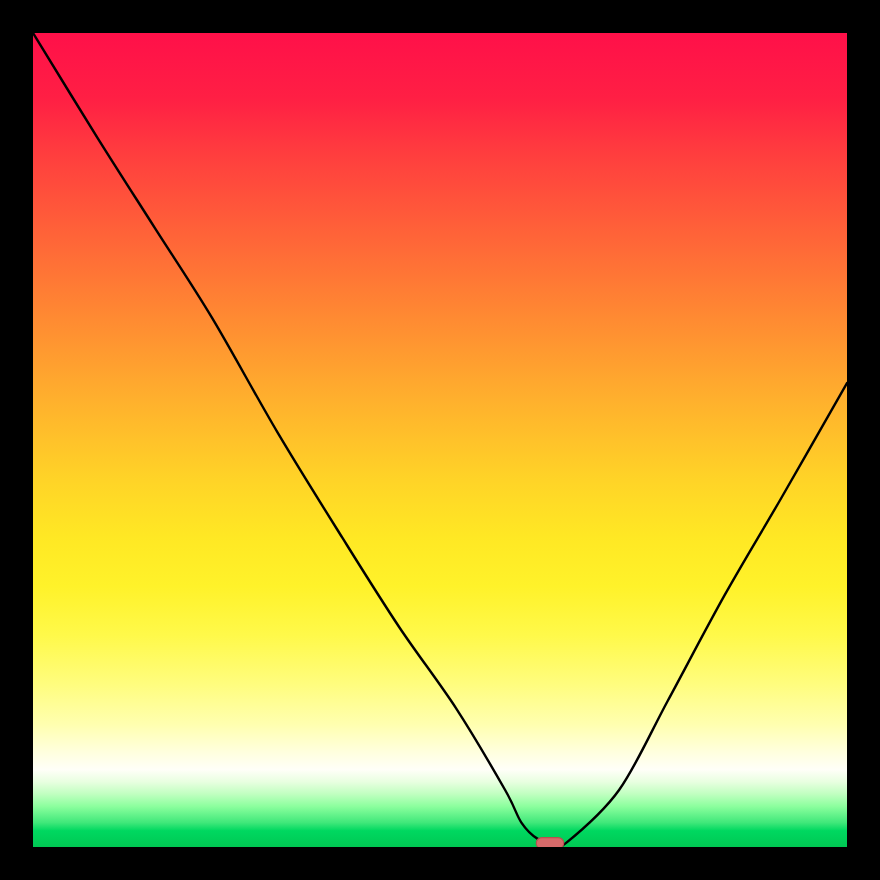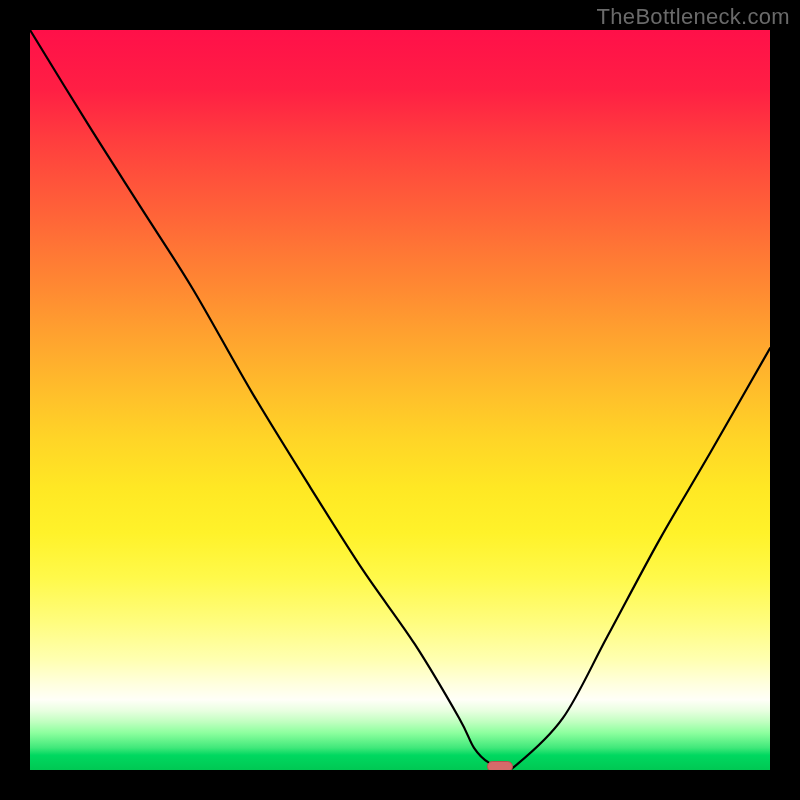--- a/index.html
+++ b/index.html
@@ -87,21 +87,20 @@
     background: #d66a6a;
     border: 1px solid #b94f4f;
     box-sizing: border-box;
   }
 </style>
 </head>
 <body>
 
 <div class="frame">
 
-  <div class="watermark">TheBottleneck.com</div>
 
   <div class="plot">
 
     <div class="gradient-main"></div>
 
     <svg class="curve-svg" viewBox="0 0 740 740" preserveAspectRatio="none">
       <path id="curve-path" d="M 0.00 0.00 C 9.47 15.39, 41.44 67.78, 59.20 96.20 C 76.96 124.62, 94.42 151.55, 111.00 177.60 C 127.58 203.65, 145.04 229.40, 162.80 259.00 C 180.56 288.60, 203.06 330.63, 222.00 362.60 C 240.94 394.57, 263.44 430.38, 281.20 458.80 C 298.96 487.22, 316.42 515.34, 333.00 540.20 C 349.58 565.06, 369.41 590.52, 384.80 614.20 C 400.19 637.88, 419.73 671.62, 429.20 688.20 C 438.67 704.78, 439.26 710.70, 444.00 717.80 C 448.74 724.90, 454.06 729.64, 458.80 732.60 C 463.54 735.56, 469.46 735.71, 473.60 736.30 C 477.74 736.89, 475.23 744.00, 484.70 736.30 C 494.17 728.60, 518.00 708.92, 532.80 688.20 C 547.60 667.48, 561.81 635.22, 577.20 606.80 C 592.59 578.38, 612.42 540.20, 629.00 510.60 C 645.58 481.00, 663.04 452.58, 680.80 421.80 C 698.56 391.02, 730.53 334.78, 740.00 318.20" fill="none" stroke="#000" stroke-width="2.2" stroke-linecap="round"></path>
     </svg>
 
     <div id="marker" class="marker" style="left: 456.9px; top: 731.3px;"></div>

